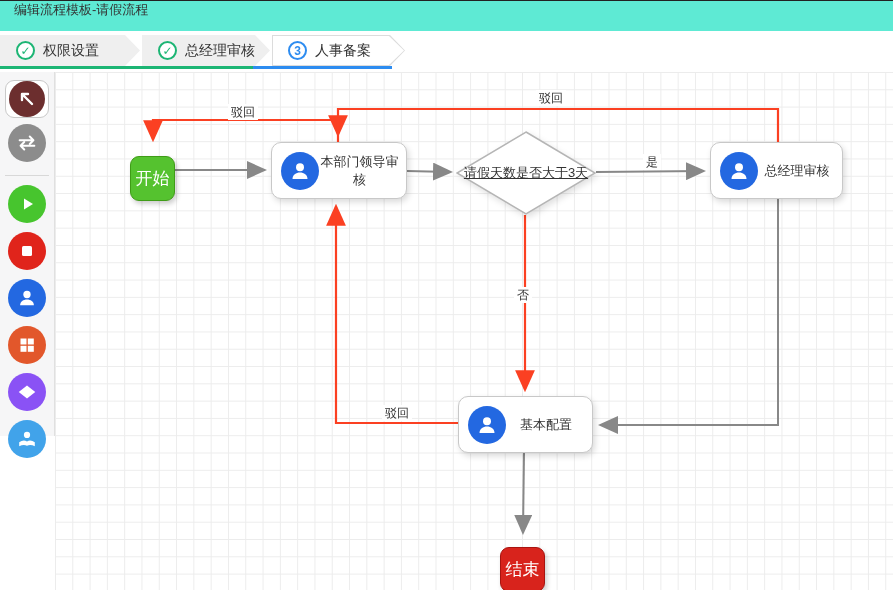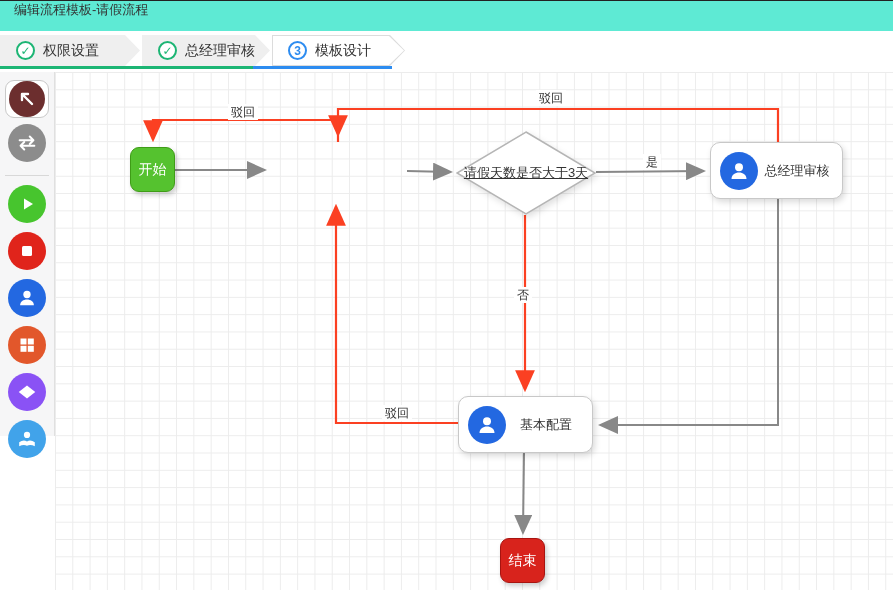--- a/index.html
+++ b/index.html
@@ -43,22 +43,22 @@
   .tool-sep { width:44px; height:0; border-top:1px solid #d8d8d8; margin:4px 0 9px 0; }
 
   
   .canvas { position:relative; width:838px; height:518px; background:#fff;
     background-image:linear-gradient(#ececec 1px, transparent 1px),
                      linear-gradient(90deg,#ececec 1px, transparent 1px);
     background-size:17.3px 17.3px; }
   .edges { position:absolute; inset:0; }
 
   .node { position:absolute; display:flex; align-items:center; justify-content:center; }
-  .node.terminal { width:45px; height:45px; border-radius:9px; color:#fff; font-size:14px;
-    box-shadow:2px 3px 5px rgba(0,0,0,.2); }
+  .node.terminal { width:45px; height:45px; border-radius:9px; color:#fff; font-size:17px;
+    box-shadow:2px 3px 5px rgba(0,0,0,.2);margin-top:9px; }
   .node.start { left:75px; top:75px; background:#55c22f; border:1px solid #3f9c17; }
   .node.end { left:445px; top:466px; background:#d8231c; border:1px solid #a81410; }
   .node.task { width:136px; height:57px; background:#fff; border:1px solid #c8c8c8;
     border-radius:10px; box-shadow:2px 3px 6px rgba(0,0,0,.15);
     justify-content:flex-start; padding-left:9px; }
   .node.task .label { flex:1; text-align:center; font-size:13px; color:#333; padding-right:6px; }
   .avatar { width:38px; height:38px; border-radius:50%; background:#2368e1;
     display:flex; align-items:center; justify-content:center; flex:0 0 auto; }
   .node.dept { left:216px; top:70px; }
   .node.gm { left:655px; top:70px; width:133px; }
@@ -96,21 +96,21 @@
           <span class="stepicon check">✓</span>
           <span>总经理审核</span>
         </div>
       </div>
       <div class="tab active" style="width:133px">
         <div class="shape">
             <div class="shape-inner"></div>
           </div>
         <div class="content">
           <span class="stepicon num">3</span>
-          <span>模板设计</span>
+          <span>人事备案</span>
         </div>
       </div>
     </div>
     <div class="underline green"></div>
     <div class="underline blue"></div>
   </div>
 
   <div class="main">
 
     <div class="toolbar">
@@ -192,20 +192,29 @@
       <span class="edge-label" style="left:496px; top:26px">驳回</span>
       <span class="edge-label" style="left:188px; top:40px">驳回</span>
       <span class="edge-label" style="left:342px; top:341px">驳回</span>
       <span class="edge-label" style="left:597px; top:90px">是</span>
       <span class="edge-label" style="left:468px; top:223px">否</span>
 
       <div class="node terminal start">
         <span>开始</span>
       </div>
 
+      <div class="node task dept">
+        <span class="avatar">
+          <svg width="24" height="24" viewBox="0 0 24 24">
+              <circle cx="12" cy="8.2" r="4" fill="#fff"></circle>
+              <path d="M4.5 20 c0-4.2 3.6-6.4 7.5-6.4 s7.5 2.2 7.5 6.4 z" fill="#fff"></path>
+            </svg>
+        </span>
+        <span class="label">本部门领导审核</span>
+      </div>
 
       <div class="diamond">
         <svg width="140" height="84" viewBox="0 0 140 84">
           <polygon points="70,1 139,42 70,83 1,42" fill="#fff" stroke="#b5b5b5" stroke-width="1.5"></polygon>
         </svg>
         <div class="dlabel">请假天数是否大于3天</div>
       </div>
 
       <div class="node task gm">
         <span class="avatar">

